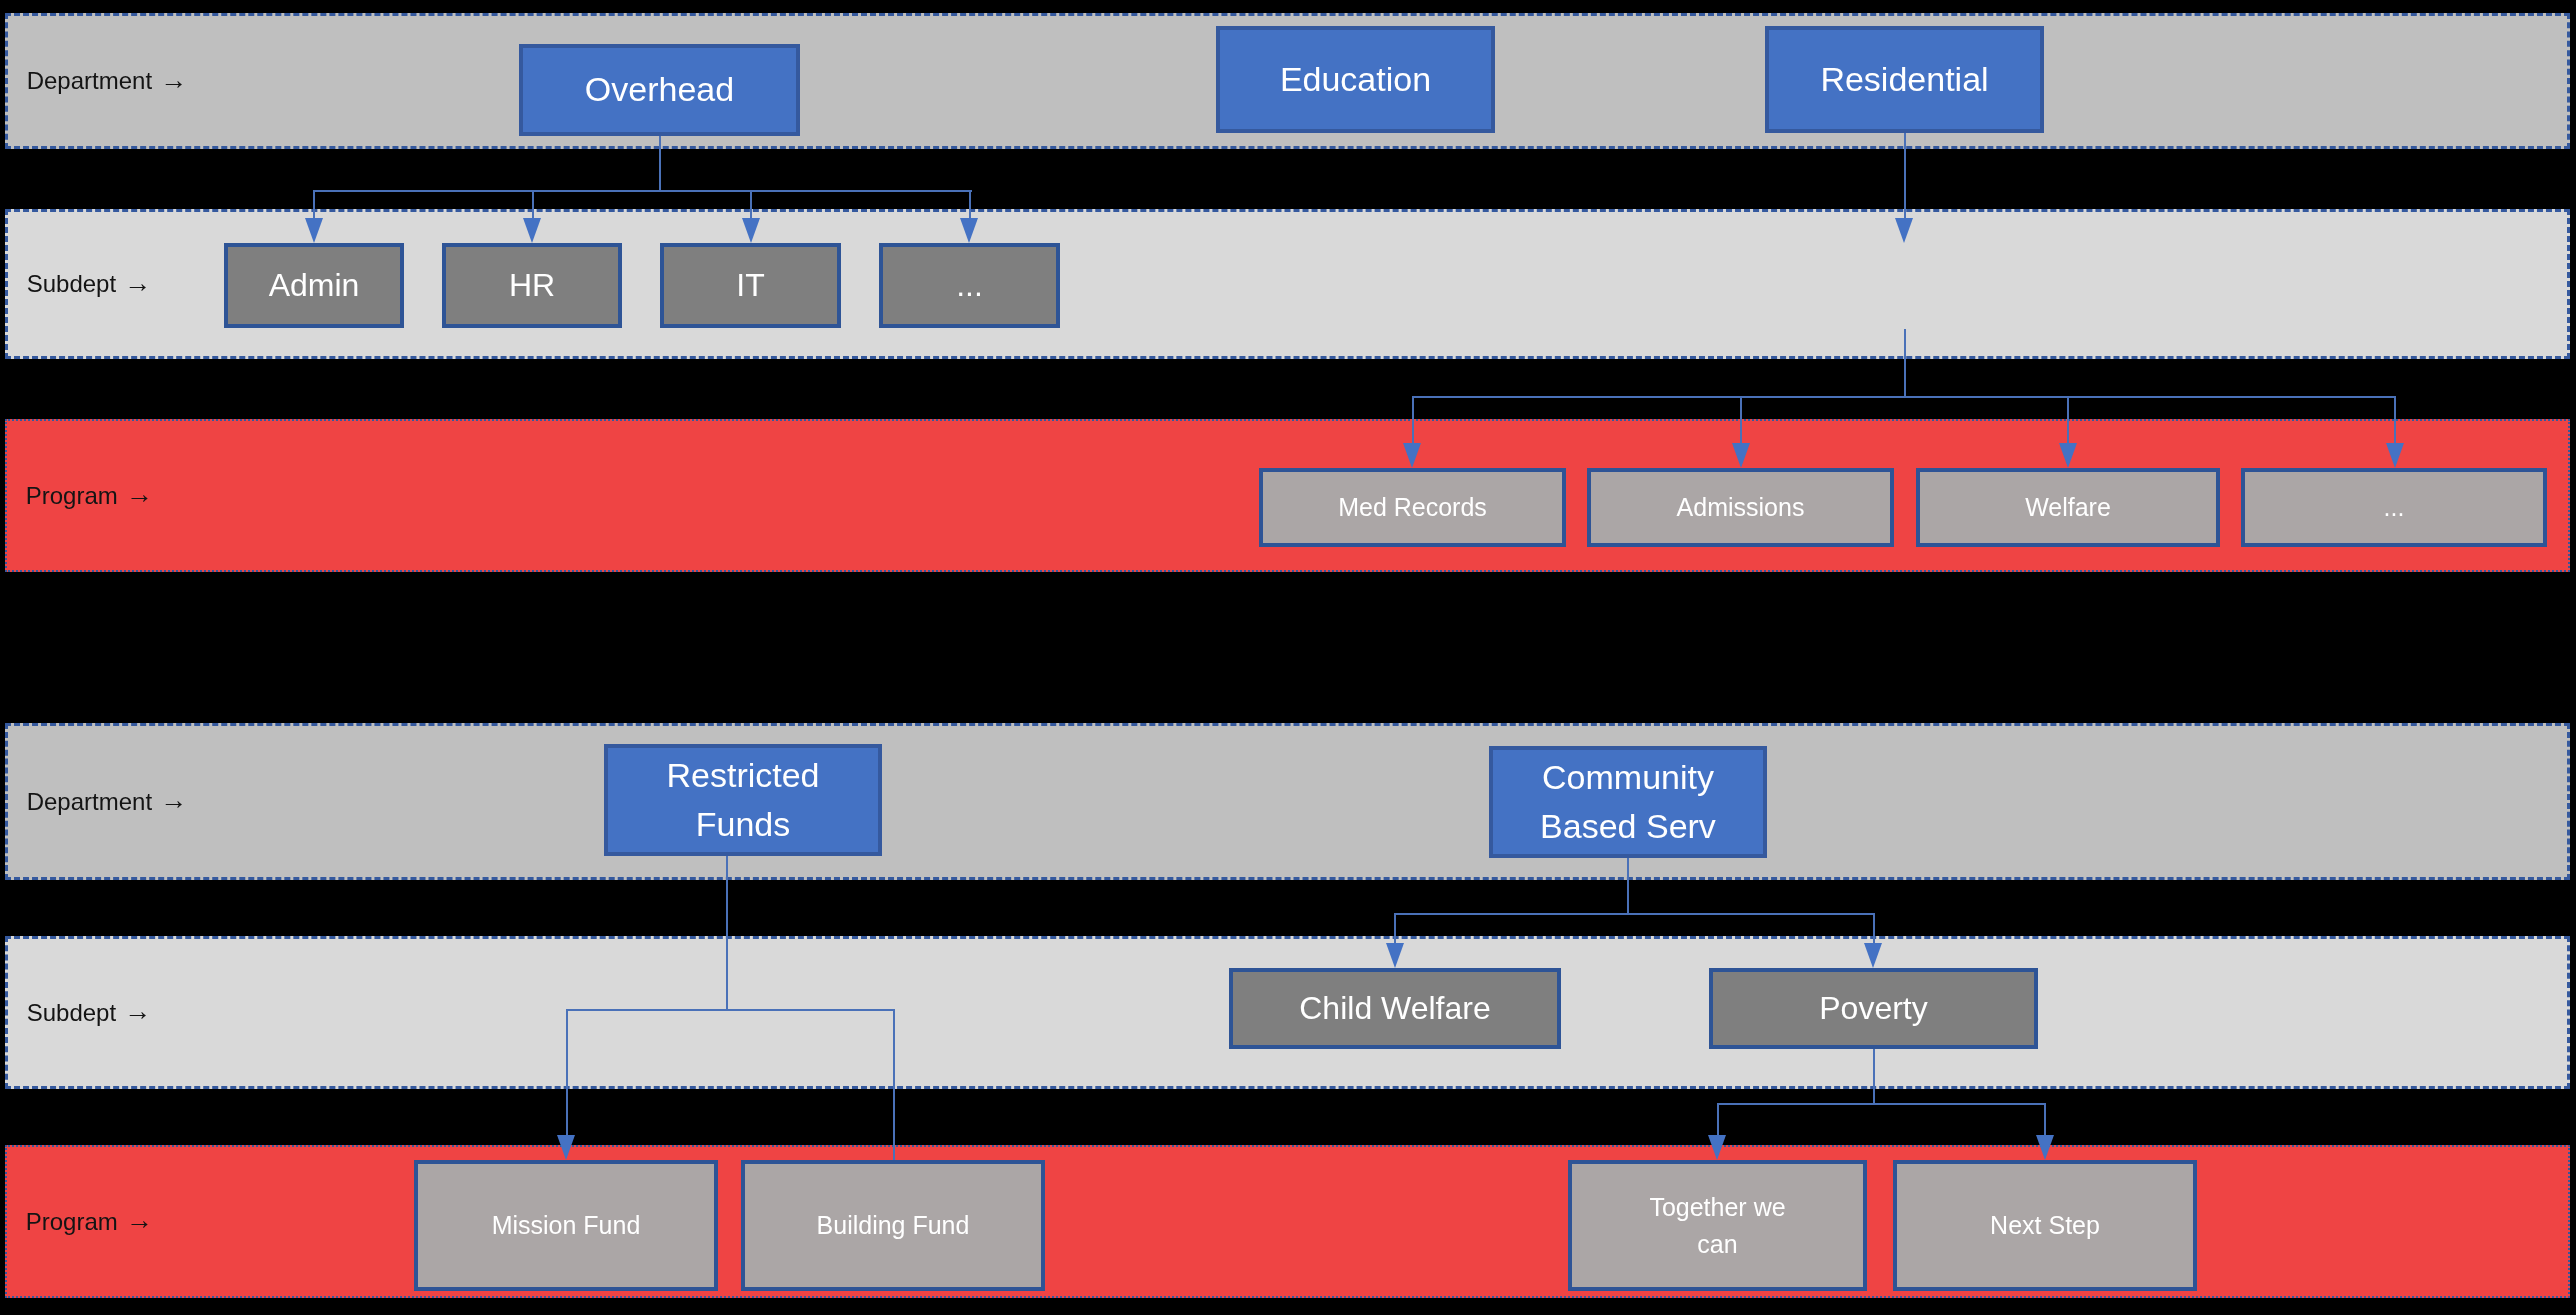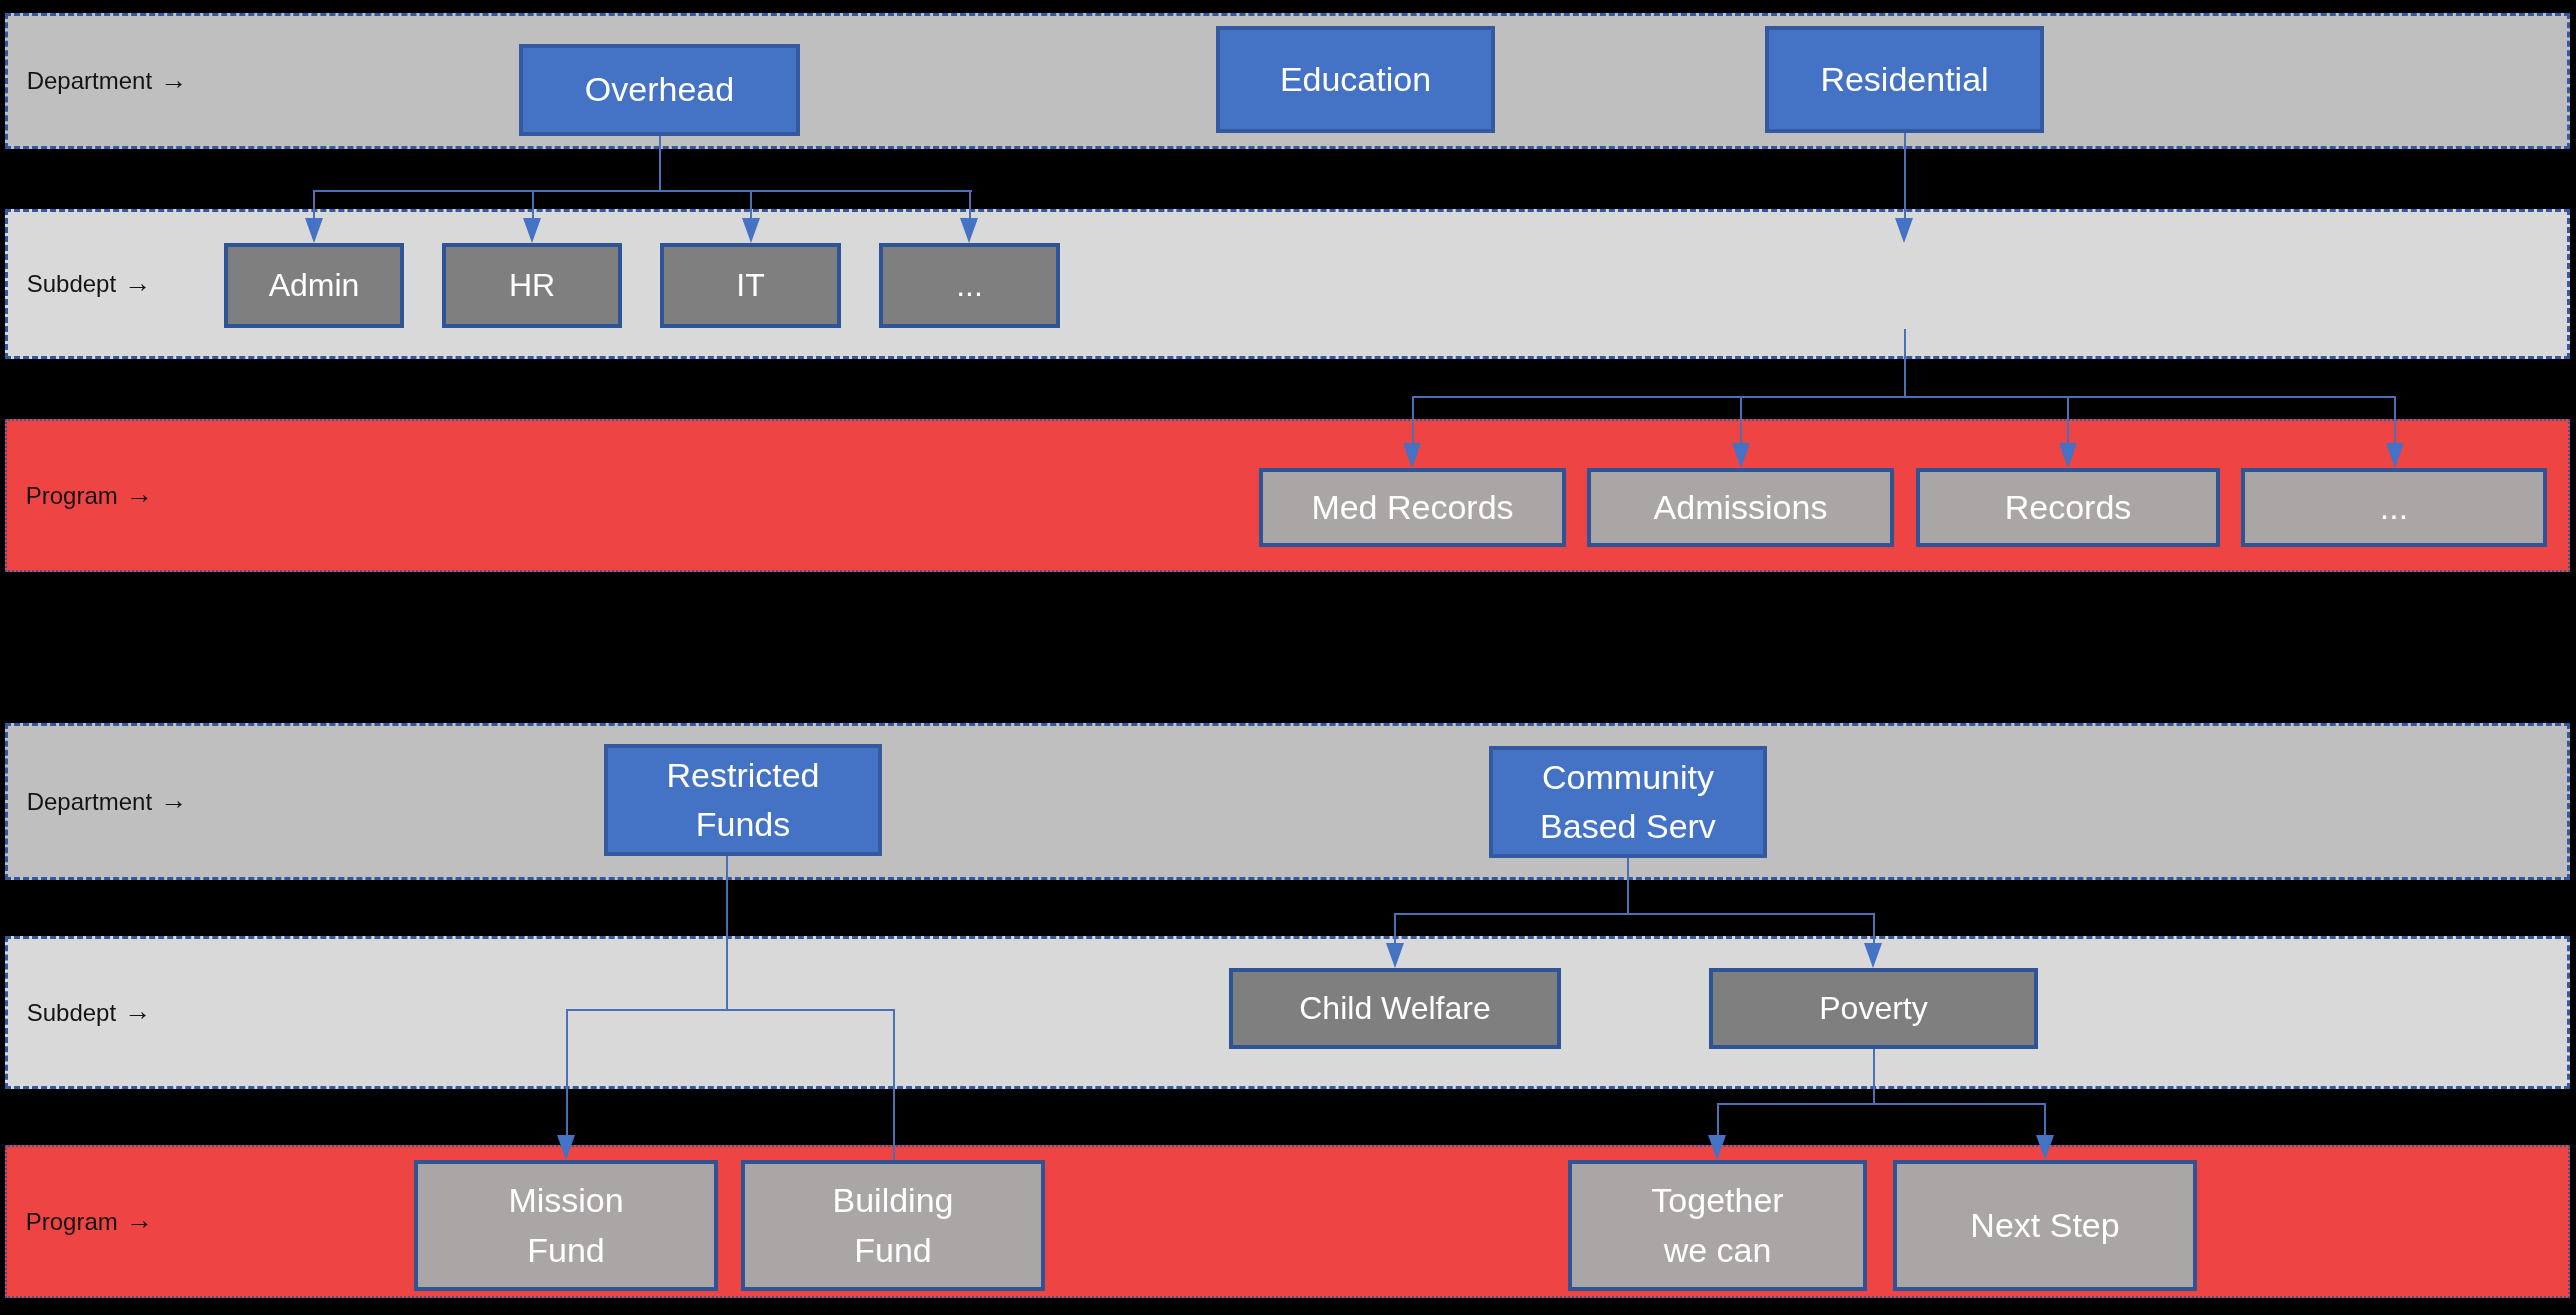--- a/index.html
+++ b/index.html
@@ -63,21 +63,21 @@
   }
   .sub {
     background: #7f7f7f;
     border: 4.2px solid #2e5496;
     font-size: 32px;
     padding: 0 12px;
   }
   .prog {
     background: #aba6a6;
     border: 4.2px solid #2e5496;
-    font-size: 34px;
+    font-size: 25px;
     padding: 0 12px;
   }
   .prog.wrap2 { padding: 0 56px; }
   
   .cline {
     position: absolute;
     background: #4a71b8;
   }
   .cline.h { height: 1.8px; }
   .cline.v { width: 1.8px; }
@@ -192,21 +192,21 @@
   <div class="node dept" style="left:1216px; top:26px; width:279px; height:107px;">Education</div>
   <div class="node dept" style="left:1765px; top:26px; width:279px; height:107px;">Residential</div>
 
   <div class="node sub" style="left:224px;  top:243px; width:180px; height:85px;">Admin</div>
   <div class="node sub" style="left:442px;  top:243px; width:180px; height:85px;">HR</div>
   <div class="node sub" style="left:660px; top:243px; width:181px; height:85px;">IT</div>
   <div class="node sub" style="left:879px; top:243px; width:181px; height:85px;">...</div>
 
   <div class="node prog" style="left:1259px; top:468px; width:307px; height:79px;">Med Records</div>
   <div class="node prog" style="left:1587px; top:468px; width:307px; height:79px;">Admissions</div>
-  <div class="node prog" style="left:1916px; top:468px; width:304px; height:79px;">Records</div>
+  <div class="node prog" style="left:1916px; top:468px; width:304px; height:79px;">Welfare</div>
   <div class="node prog" style="left:2241px; top:468px; width:306px; height:79px;">...</div>
 
   <div class="node dept" style="left:588px;  top:744px; width:278px; height:112px;margin-left:16px;">Restricted Funds</div>
   <div class="node dept" style="left:1489px; top:746px; width:278px; height:112px;">Community Based Serv</div>
 
   <div class="node sub" style="left:1229px; top:968px; width:332px; height:81px;">Child Welfare</div>
   <div class="node sub" style="left:1709px; top:968px; width:329px; height:81px;">Poverty</div>
 
   <div class="node prog wrap2" style="left:414px;  top:1160px; width:304px; height:131px;">Mission Fund</div>
   <div class="node prog wrap2" style="left:741px; top:1160px; width:304px; height:131px;">Building Fund</div>

